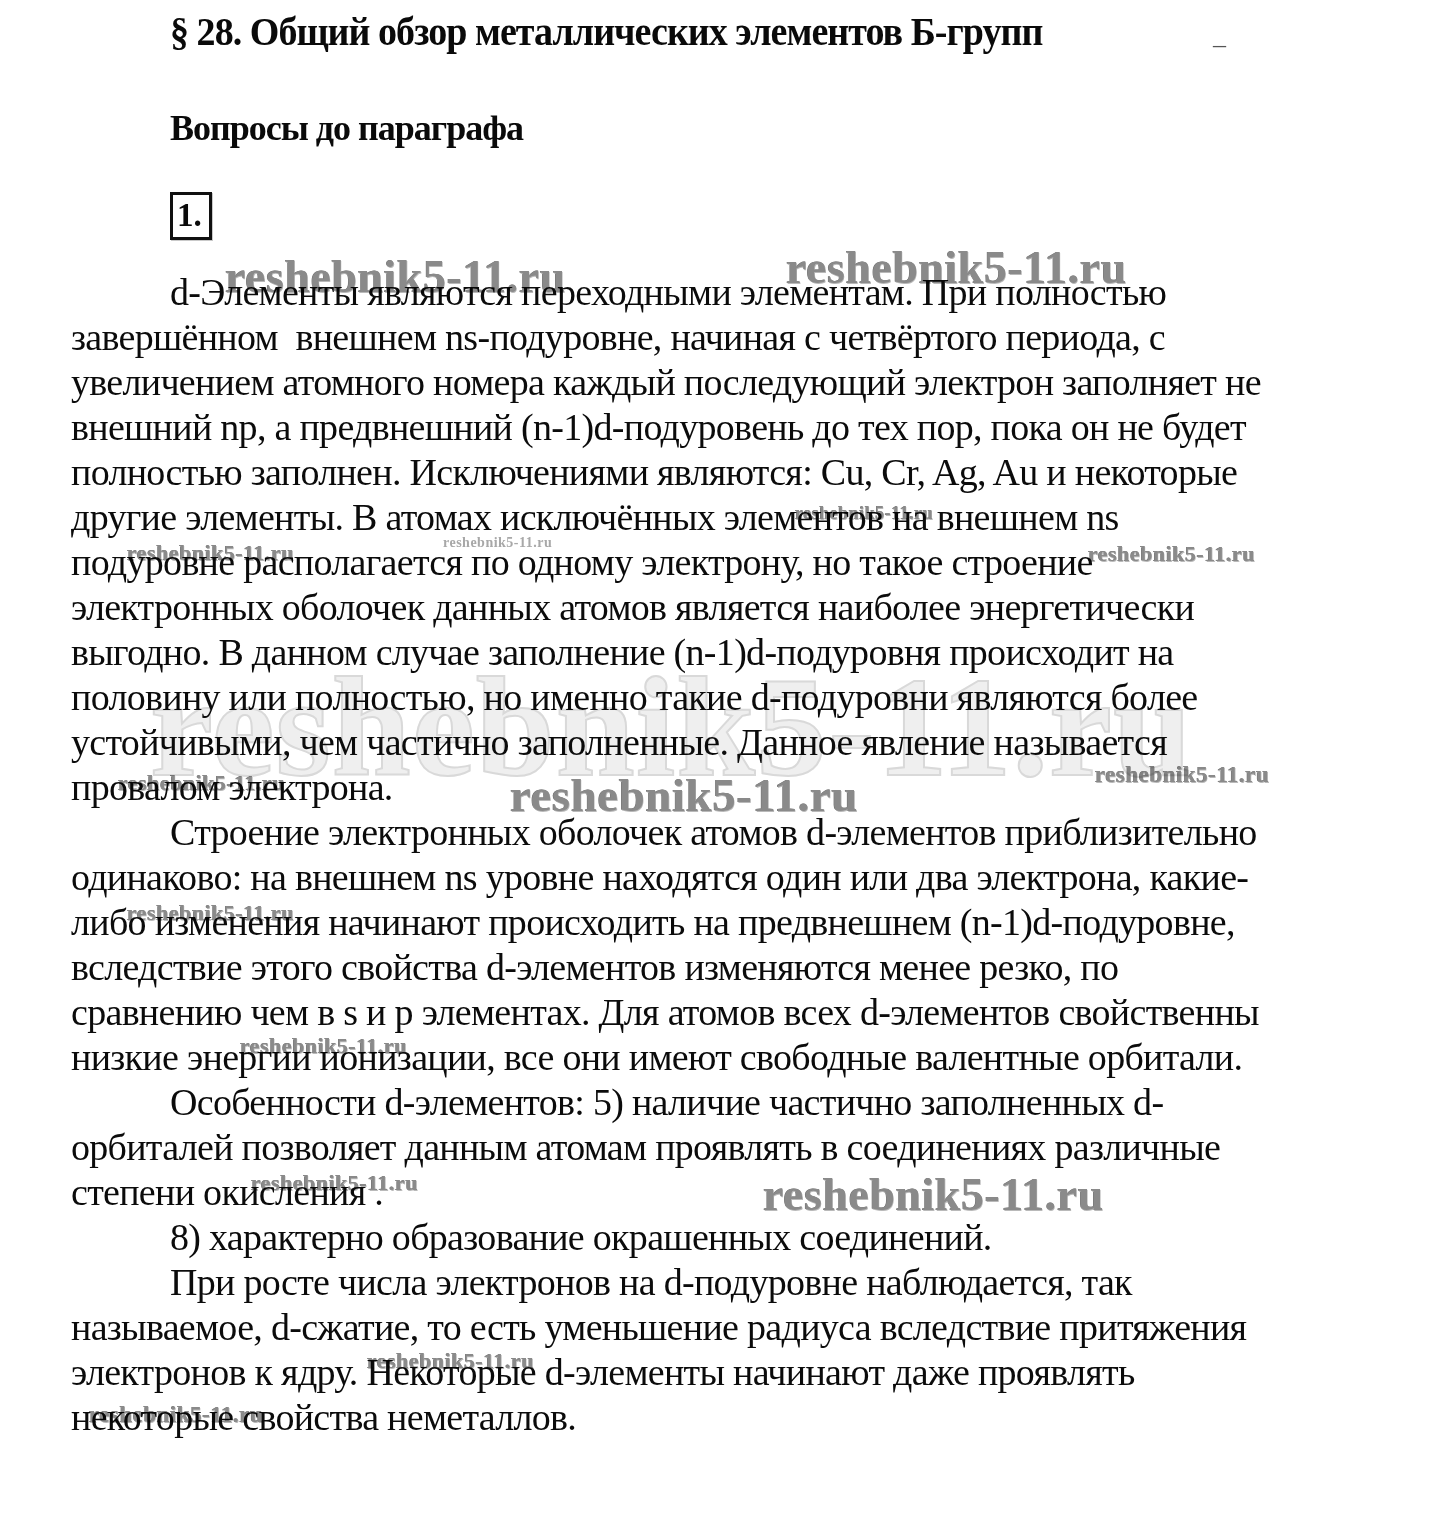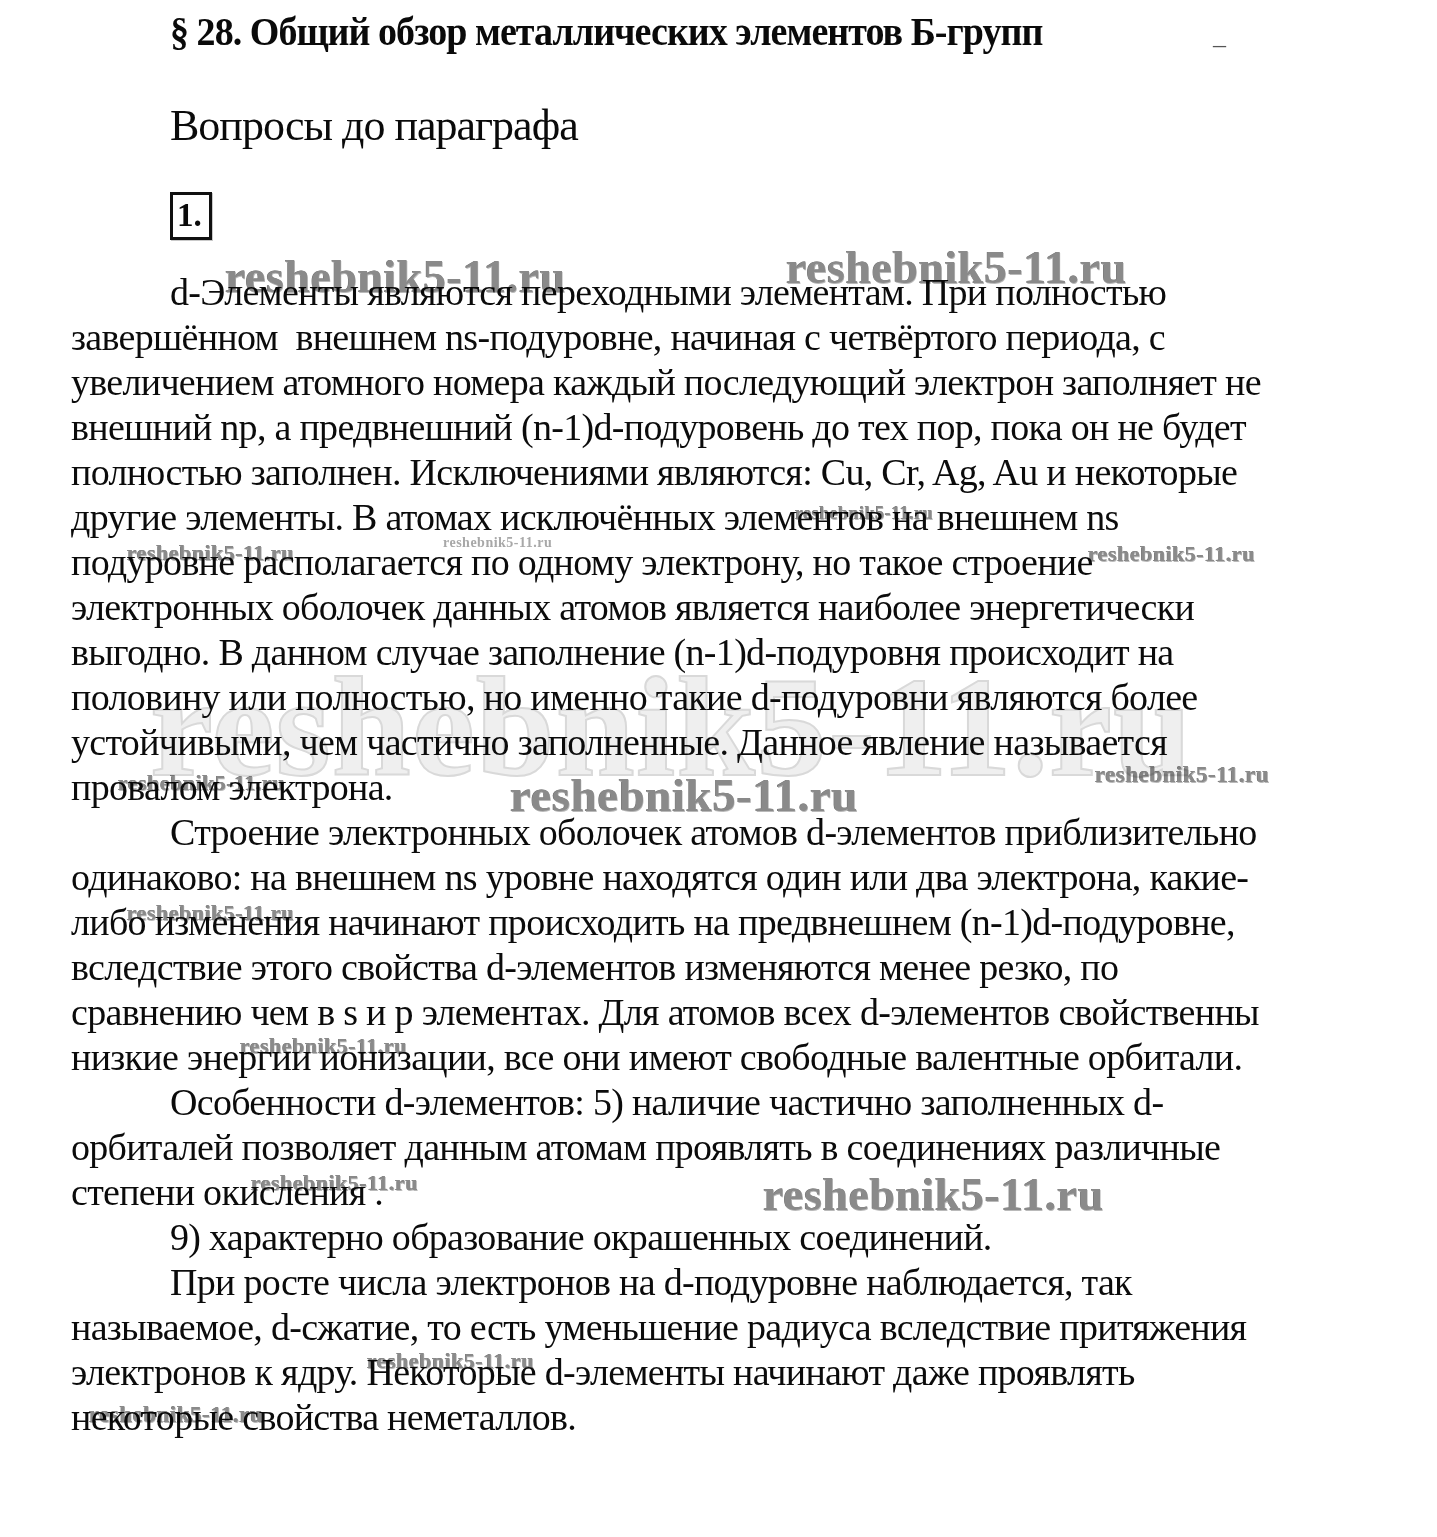--- a/index.html
+++ b/index.html
@@ -16,22 +16,22 @@
     position: absolute; left: 170px; top: 8px;
     font-size: 40px; font-weight: bold; color: #0a0a0a;
     letter-spacing: -1px; white-space: nowrap;
     transform: scaleX(0.95); transform-origin: left top;
   }
   .stray-dash {
     position: absolute; left: 1213px; top: 30px;
     font-size: 26px; color: #555;
   }
   .subtitle {
-    position: absolute; left: 170px; top: 100px;
-    font-size: 44px; font-weight: normal; color: #0a0a0a;
+    position: absolute; left: 170px; top: 107px;
+    font-size: 36px; font-weight: bold; color: #0a0a0a;
     letter-spacing: -1px; white-space: nowrap;
   }
   .qnum {
     position: absolute; left: 170px; top: 192px;
     border: 3px solid #101010;
     padding: 0px 7px 2px 4px;
     font-size: 33px; font-weight: bold; color: #0a0a0a;
     line-height: 40px;
     background: #ffffff;
     box-shadow: 1px 1px 0 #c9c9c9;
@@ -102,21 +102,21 @@
 провалом электрона.</p>
     <p>Строение электронных оболочек атомов d-элементов приблизительно
 одинаково: на внешнем ns уровне находятся один или два электрона, какие-
 либо изменения начинают происходить на предвнешнем (n-1)d-подуровне,
 вследствие этого свойства d-элементов изменяются менее резко, по
 сравнению чем в s и p элементах. Для атомов всех d-элементов свойственны
 низкие энергии ионизации, все они имеют свободные валентные орбитали.</p>
     <p>Особенности d-элементов: 5) наличие частично заполненных d-
 орбиталей позволяет данным атомам проявлять в соединениях различные
 степени окисления .</p>
-    <p>9) характерно образование окрашенных соединений.</p>
+    <p>8) характерно образование окрашенных соединений.</p>
     <p>При росте числа электронов на d-подуровне наблюдается, так
 называемое, d-сжатие, то есть уменьшение радиуса вследствие притяжения
 электронов к ядру. Некоторые d-элементы начинают даже проявлять
 некоторые свойства неметаллов.</p>
   </div>
 
   <div class="wm" style="left:225px; top:250px; font-size:46px;">reshebnik5-11.ru</div>
   <div class="wm" style="left:786px; top:241px; font-size:46px;">reshebnik5-11.ru</div>
   <div class="wm" style="left:510px; top:768px; font-size:47px;">reshebnik5-11.ru</div>
   <div class="wm" style="left:763px; top:1168px; font-size:46px;">reshebnik5-11.ru</div>

